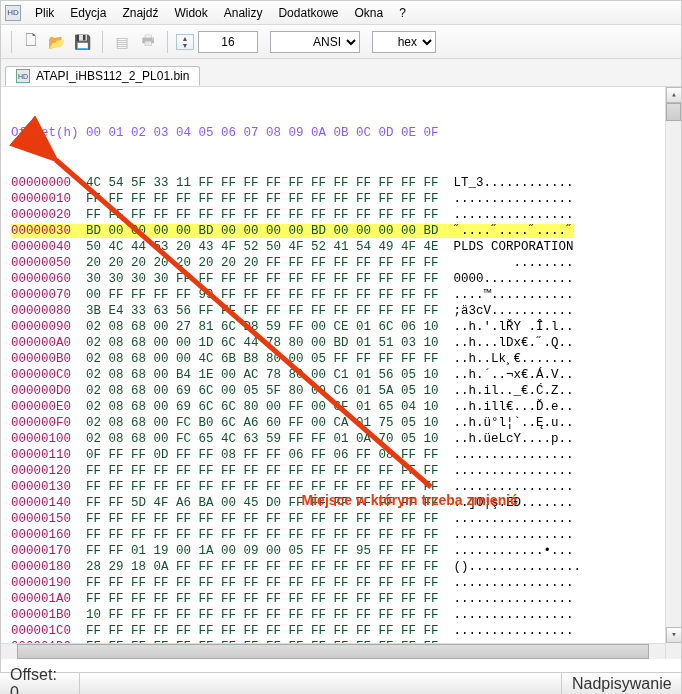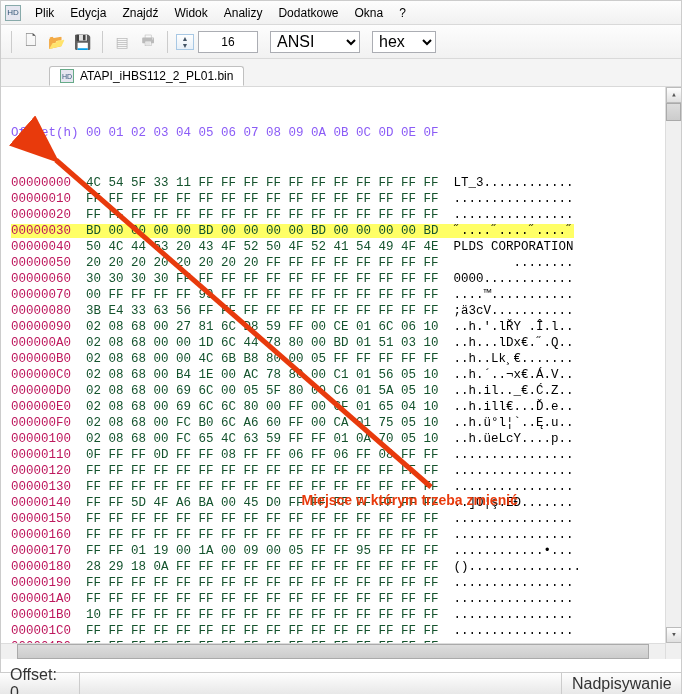--- a/index.html
+++ b/index.html
@@ -63,42 +63,42 @@
     width: 60px; height: 22px;
     border: 1px solid #abadb3;
     padding: 0 4px;
     font-size: 12px;
     text-align: center;
   }
   .tb-select {
     height: 22px;
     border: 1px solid #abadb3;
     padding: 0 2px;
-    font-size: 16px;
+    font-size: 12px;
     background: #fff;
+    text-align: right;
   }
   
   .tabbar {
     display: flex;
     align-items: flex-end;
     background: #f4f4f4;
     border-bottom: 1px solid #d9d9d9;
     padding: 4px 4px 0 4px;
     height: 28px;
   }
   .tab {
     display: flex; align-items: flex-end;
     background: #fff;
     border: 1px solid #c0c0c0;
     border-bottom: 1px solid #fff;
     padding: 2px 10px;
     border-radius: 3px 3px 0 0;
     font-size: 12px;
     gap: 6px;
-    margin-left: 44px;
   }
   .tab-icon {
     width: 14px; height: 14px;
     background: #e6e6f0;
     border: 1px solid #6a8;
     font-size: 7px;
     display: flex; align-items: center; justify-content: center;
     color: #357;
   }
   

